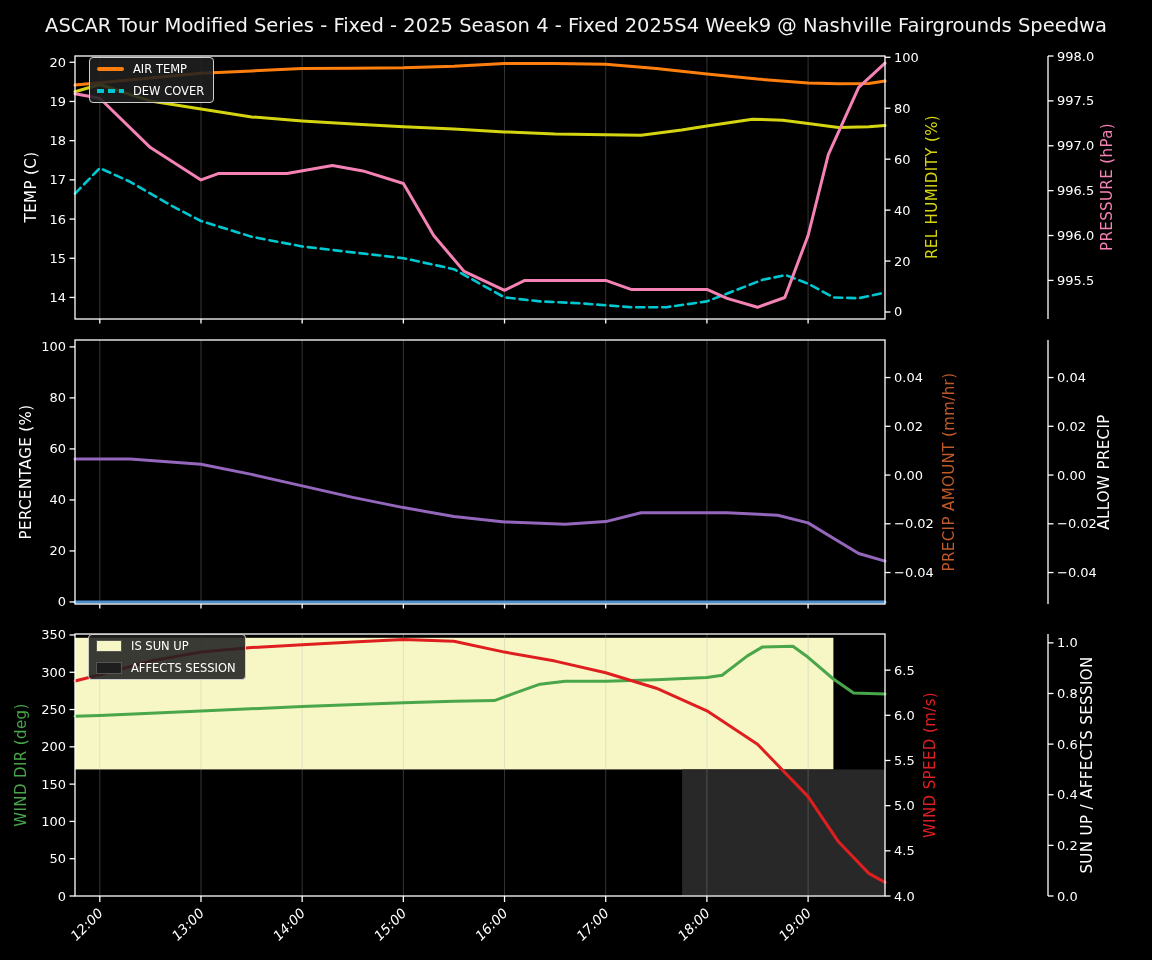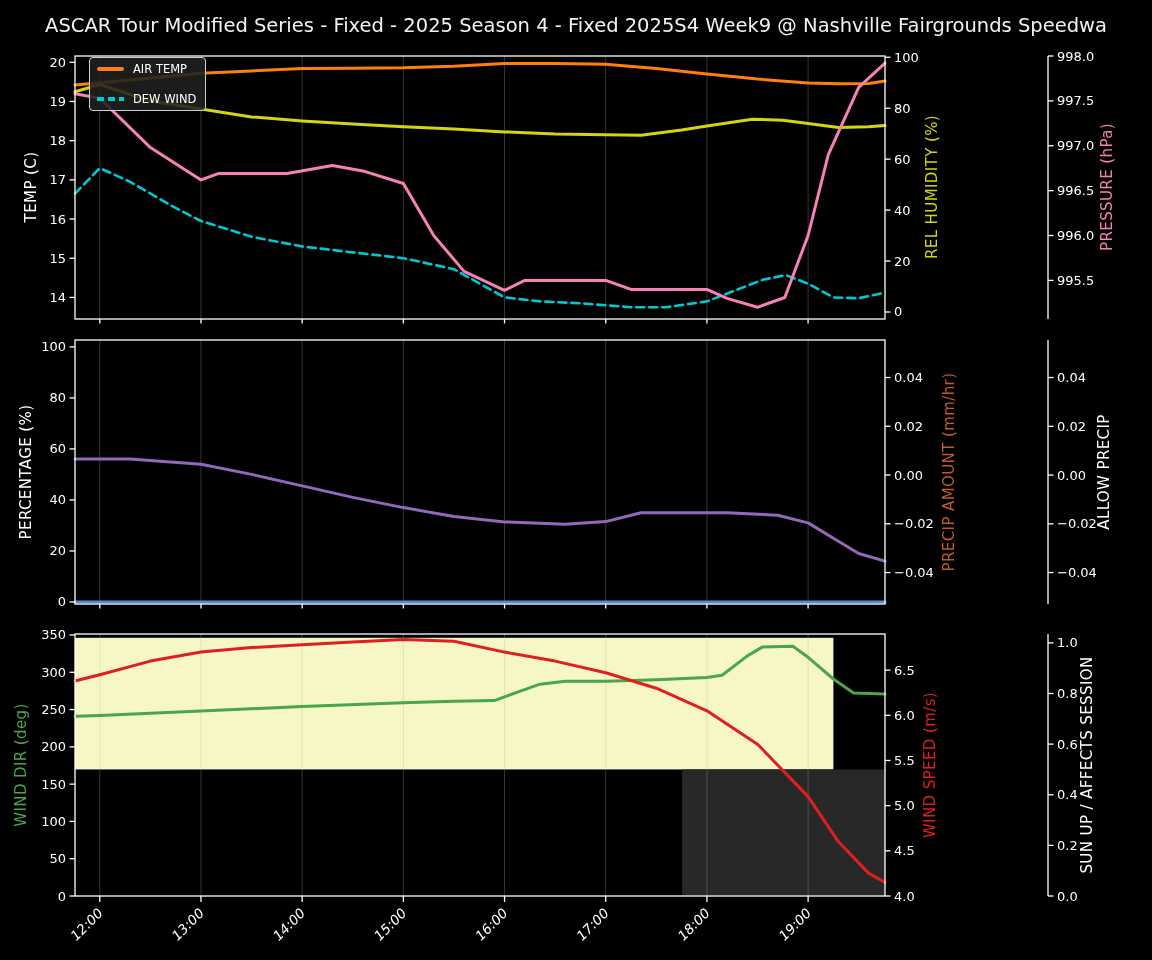--- a/index.html
+++ b/index.html
@@ -5,21 +5,21 @@
   html,body{margin:0;padding:0;background:#000;}
   #fig{position:relative;width:1152px;height:960px;background:#000;overflow:hidden;
        font-family:"DejaVu Sans",sans-serif;color:#fff;}
   #plot-svg{position:absolute;left:0;top:0;}
   .title{position:absolute;left:0;top:14px;width:1152px;text-align:center;
          font-size:19.5px;color:#f2f2f2;white-space:nowrap;}
   .vlabel{position:absolute;transform:translate(-50%,-50%) rotate(-90deg);
           white-space:nowrap;font-size:15px;letter-spacing:0.4px;}
   .legend{position:absolute;background:rgba(32,32,32,0.88);border:1px solid #cfcfcf;
           border-radius:4px;padding:4px 9px 4px 7px;display:flex;flex-direction:column;
-          gap:16px;z-index:5;}
+          gap:8px;z-index:5;}
   .legend-row{display:flex;align-items:center;gap:9px;}
   .legend-label{font-size:11.5px;color:#fff;white-space:nowrap;}
   .sw-line{width:27px;height:3.4px;border-radius:2px;}
   .sw-dash{width:27px;height:3.4px;}
   .sw-patch{width:24px;height:10px;border:0.5px solid #555;}
 </style>
 </head>
 <body>
 
 <div id="fig">
@@ -226,16 +226,26 @@
   <div class="vlabel" style="left: 930px; top: 765px; color: rgb(223, 31, 31);">WIND SPEED (m/s)</div>
   <div class="vlabel" style="left: 1087px; top: 765px; color: rgb(255, 255, 255);">SUN UP / AFFECTS SESSION</div>
 
   <div class="legend" id="legend-0" style="left:89px;top:57px;min-width:96px;">
       <div class="legend-row">
         <span class="sw-line" style="background: rgb(255, 127, 14);"></span>
         <span class="legend-label">AIR TEMP</span>
       </div>
       <div class="legend-row">
         <span class="sw-dash" style="background: repeating-linear-gradient(90deg, rgb(0, 200, 209) 0px, rgb(0, 200, 209) 7px, transparent 7px, transparent 11px);"></span>
-        <span class="legend-label">DEW WIND</span>
+        <span class="legend-label">DEW COVER</span>
+      </div>
+    </div>
+  <div class="legend" id="legend-2" style="left:88px;top:634px;min-width:140px;">
+      <div class="legend-row">
+        <span class="sw-patch" style="background: rgb(247, 247, 198);"></span>
+        <span class="legend-label">IS SUN UP</span>
+      </div>
+      <div class="legend-row">
+        <span class="sw-patch" style="background: rgb(30, 30, 30);"></span>
+        <span class="legend-label">AFFECTS SESSION</span>
       </div>
     </div>
 </div>
 
 </body></html>

